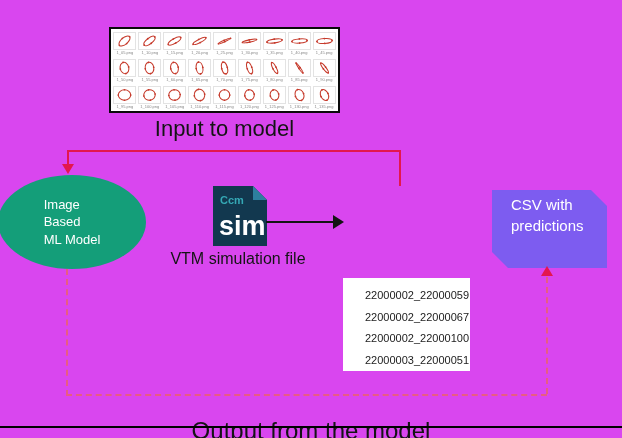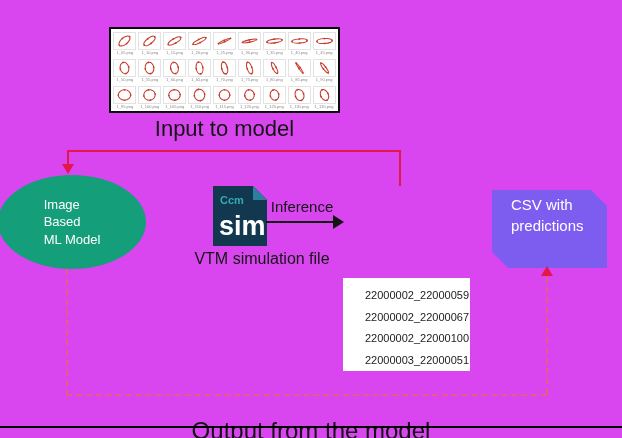--- a/index.html
+++ b/index.html
@@ -38,21 +38,21 @@
     border-left:6px solid transparent;border-right:6px solid transparent;
     border-bottom:10px solid #e3174e;}
 
   
   .ml-ellipse{position:absolute;left:-2px;top:175px;width:148px;height:94px;
     background:#149e79;border-radius:50%;display:flex;align-items:center;justify-content:center;}
   .ml-ellipse .txt{color:#fff;font-size:13px;line-height:1.35;text-align:left;}
 
   
   .sim-wrap{position:absolute;left:213px;top:186px;width:54px;height:60px;}
-  .vtm-label{position:absolute;left:169px;top:250px;width:186px;text-align:center;
+  .vtm-label{position:absolute;left:145px;top:250px;width:186px;text-align:center;
     font-size:16px;color:#141414;}
 
   
   .inference-label{position:absolute;left:266px;top:198px;width:72px;text-align:center;
     font-size:15px;color:#141414;}
   .inf-line{position:absolute;left:266px;top:221px;width:69px;height:2px;background:#141414;}
   .inf-arrow{position:absolute;left:333px;top:215px;width:0;height:0;
     border-top:7px solid transparent;border-bottom:7px solid transparent;
     border-left:11px solid #141414;}
 
@@ -479,21 +479,20 @@
   <div class="sim-wrap">
     <svg width="54" height="60" viewBox="0 0 54 60">
       <polygon points="0,0 40,0 54,14 54,60 0,60" fill="#12384f"></polygon>
       <polygon points="40,0 40,14 54,14" fill="#2d7f9e"></polygon>
       <text x="7" y="18" font-size="11" font-weight="bold" fill="#35a8b5">Ccm</text>
       <text x="6" y="49" font-size="27" font-weight="bold" fill="#ffffff">sim</text>
     </svg>
   </div>
   <div class="vtm-label">VTM simulation file</div>
 
-  <div class="inference-label">Inference</div>
   <div class="inf-line"></div>
   <div class="inf-arrow"></div>
 
   <div class="pshape csv">CSV with predictions</div>
 
   <div class="folder-panel" id="folder-list">
   <div class="folder-row">
     <svg width="15" height="12" viewBox="0 0 15 12">
       <path d="M0.5 1.8 q0-1 1-1 h4 l1.6 1.6 h6.4 q1 0 1 1 v7 q0 1-1 1 h-12 q-1 0-1-1 z" fill="#e8a83e"></path>
       <path d="M0.5 3.6 h14 v6.8 q0 1-1 1 h-12 q-1 0-1-1 z" fill="#f9cd64"></path>

